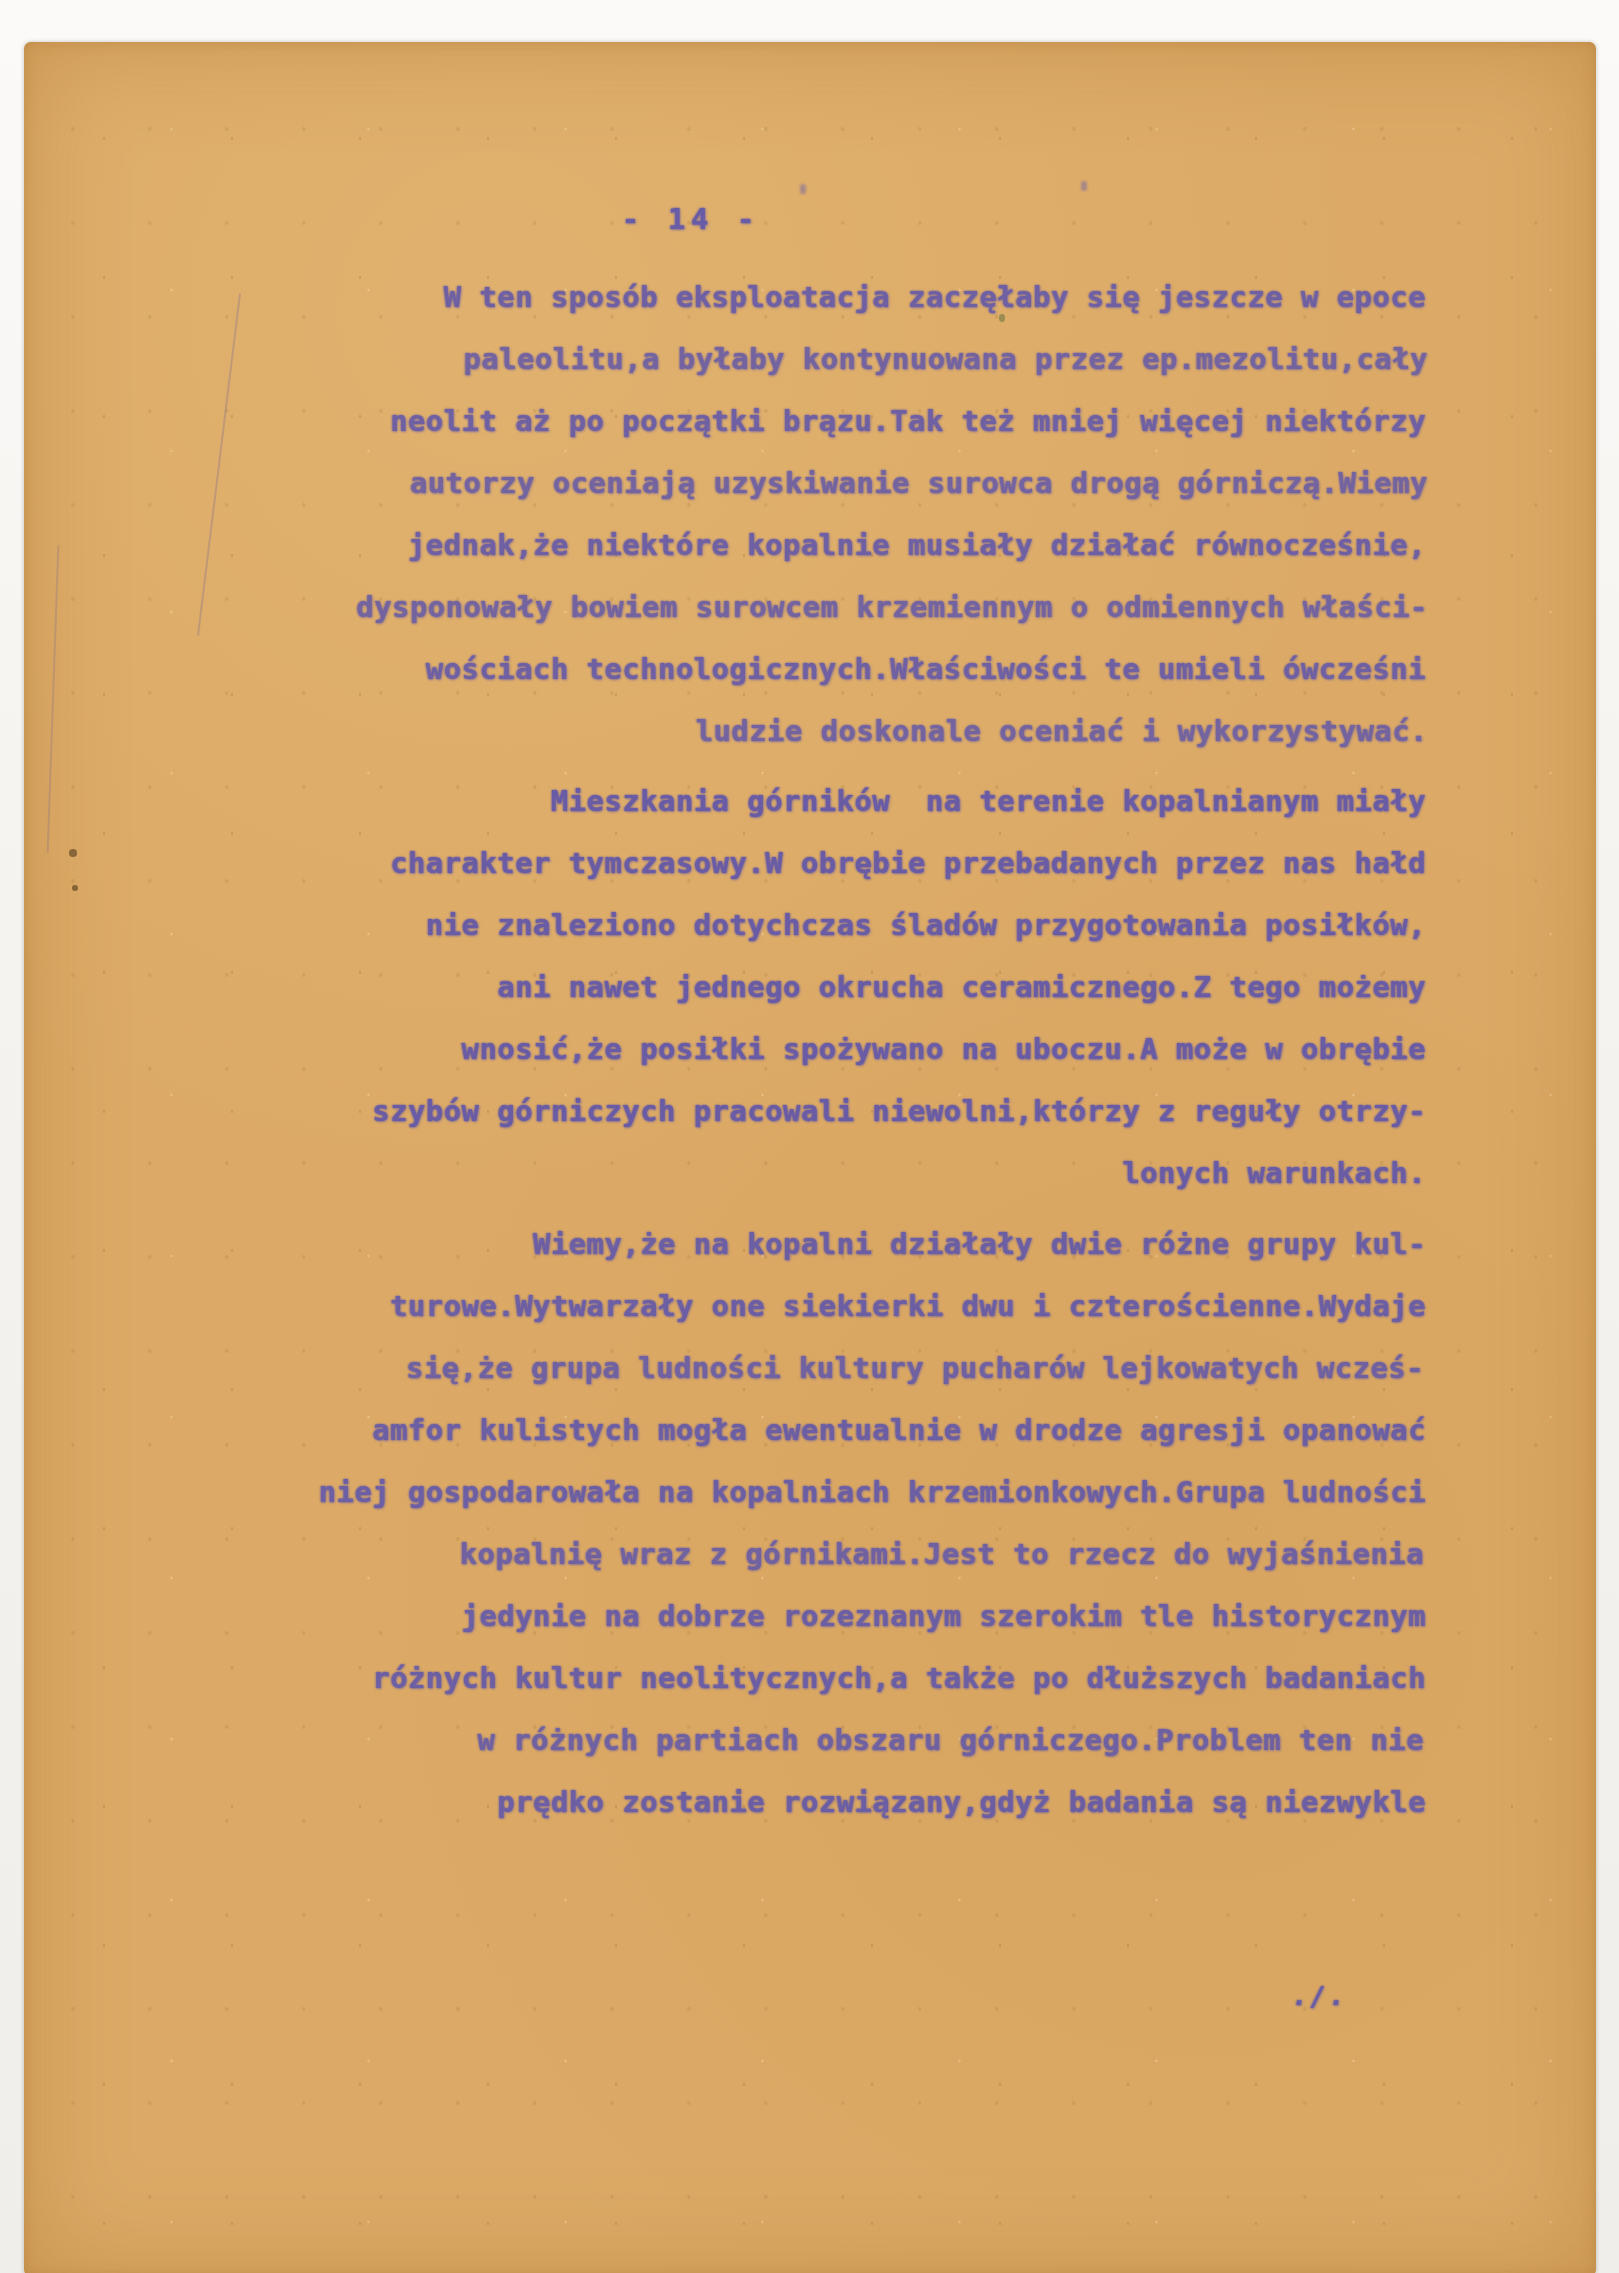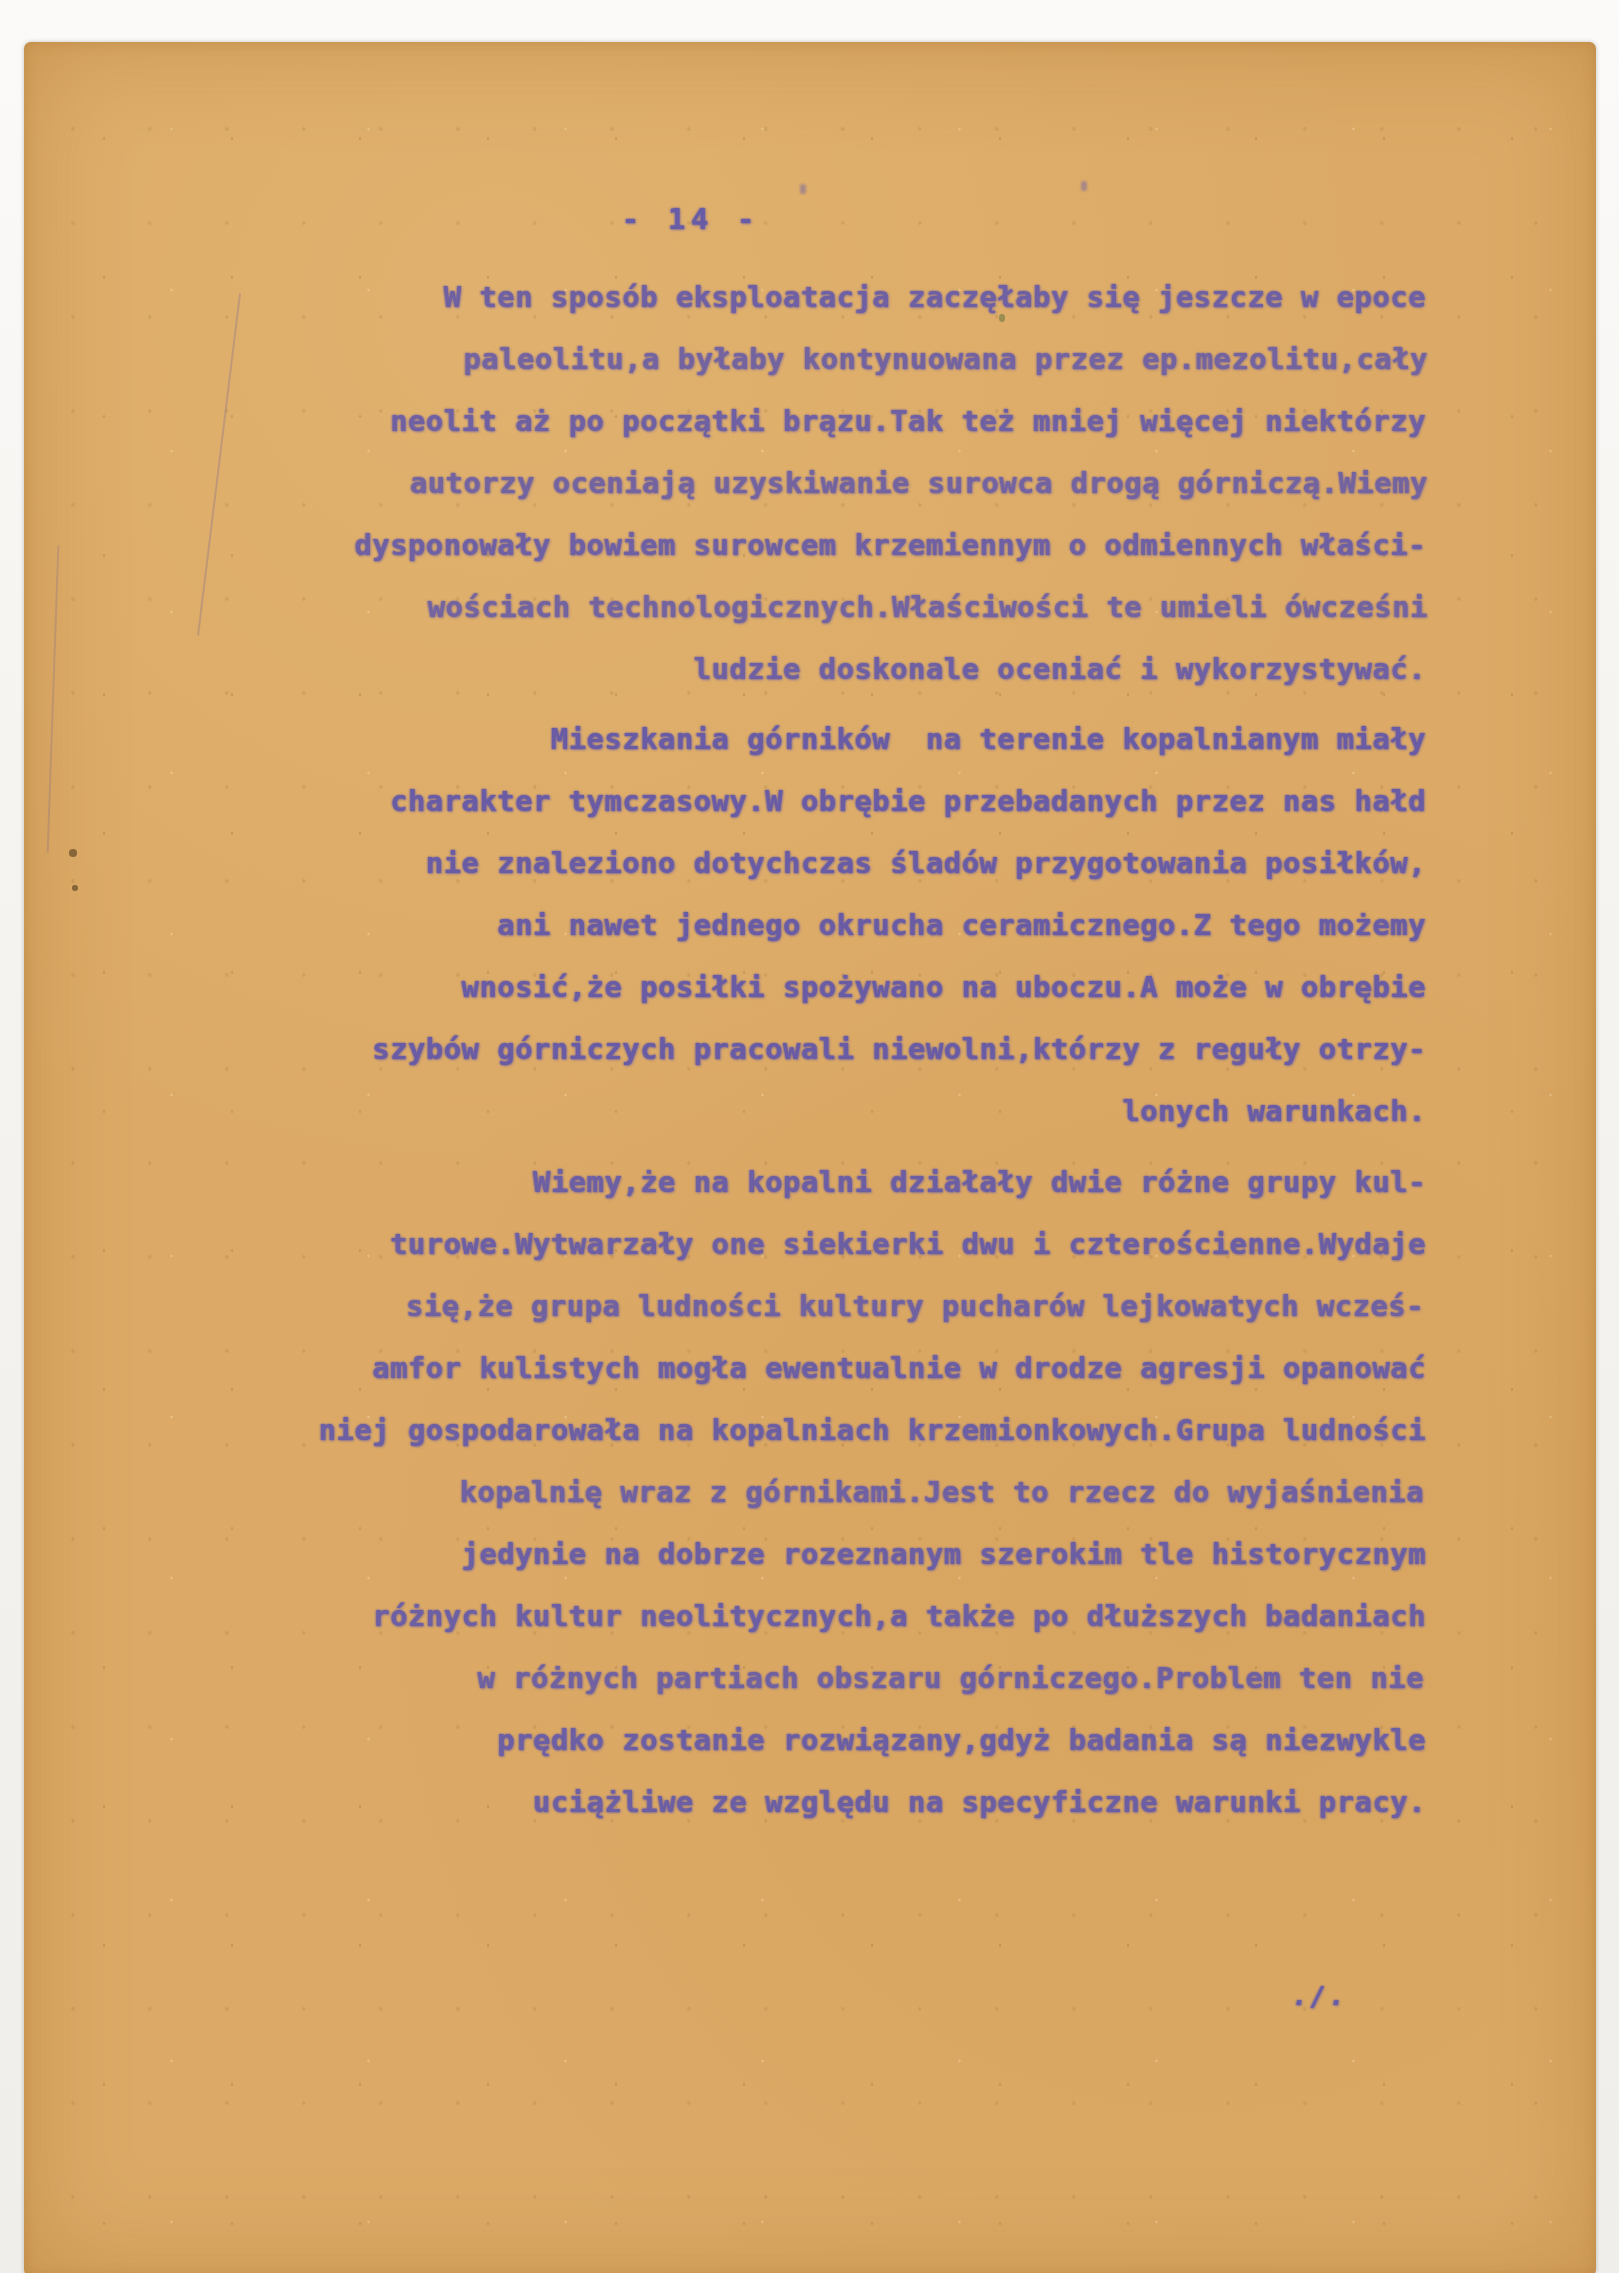--- a/index.html
+++ b/index.html
@@ -108,20 +108,21 @@
 
     <div class="page-number typed">- 14 -</div>
 
     <div class="textblock typed">
 
       <div class="paragraph p1">
         <div class="line">W ten sposób eksploatacja zaczęłaby się jeszcze w epoce</div>
         <div class="line">paleolitu,a byłaby kontynuowana przez ep.mezolitu,cały</div>
         <div class="line">neolit aż po początki brązu.Tak też mniej więcej niektórzy</div>
         <div class="line">autorzy oceniają uzyskiwanie surowca drogą górniczą.Wiemy</div>
+        <div class="line">jednak,że niektóre kopalnie musiały działać równocześnie,</div>
         <div class="line">dysponowały bowiem surowcem krzemiennym o odmiennych właści-</div>
         <div class="line">wościach technologicznych.Właściwości te umieli ówcześni</div>
         <div class="line">ludzie doskonale oceniać i wykorzystywać.</div>
       </div>
 
       <div class="paragraph p2">
         <div class="line indent"><span class="u">Mieszkania górników</span><span>  na terenie kopalnianym miały</span></div>
         <div class="line">charakter tymczasowy.W obrębie przebadanych przez nas hałd</div>
         <div class="line">nie znaleziono dotychczas śladów przygotowania posiłków,</div>
         <div class="line">ani nawet jednego okrucha ceramicznego.Z tego możemy</div>
@@ -134,21 +135,20 @@
         <div class="line indent">Wiemy,że na kopalni działały dwie różne grupy kul-</div>
         <div class="line">turowe.Wytwarzały one siekierki dwu i czterościenne.Wydaje</div>
         <div class="line">się,że grupa ludności kultury pucharów lejkowatych wcześ-</div>
         <div class="line">amfor kulistych mogła ewentualnie w drodze agresji opanować</div>
         <div class="line">niej gospodarowała na kopalniach krzemionkowych.Grupa ludności</div>
         <div class="line">kopalnię wraz z górnikami.Jest to rzecz do wyjaśnienia</div>
         <div class="line">jedynie na dobrze rozeznanym szerokim tle historycznym</div>
         <div class="line">różnych kultur neolitycznych,a także po dłuższych badaniach</div>
         <div class="line">w różnych partiach obszaru górniczego.Problem ten nie</div>
         <div class="line">prędko zostanie rozwiązany,gdyż badania są niezwykle</div>
-        <div class="line">uciążliwe ze względu na specyficzne warunki pracy.</div>
       </div>
 
     </div>
 
     <div class="continuation typed">./.</div>
 
   </div>
 </div>
 
 

